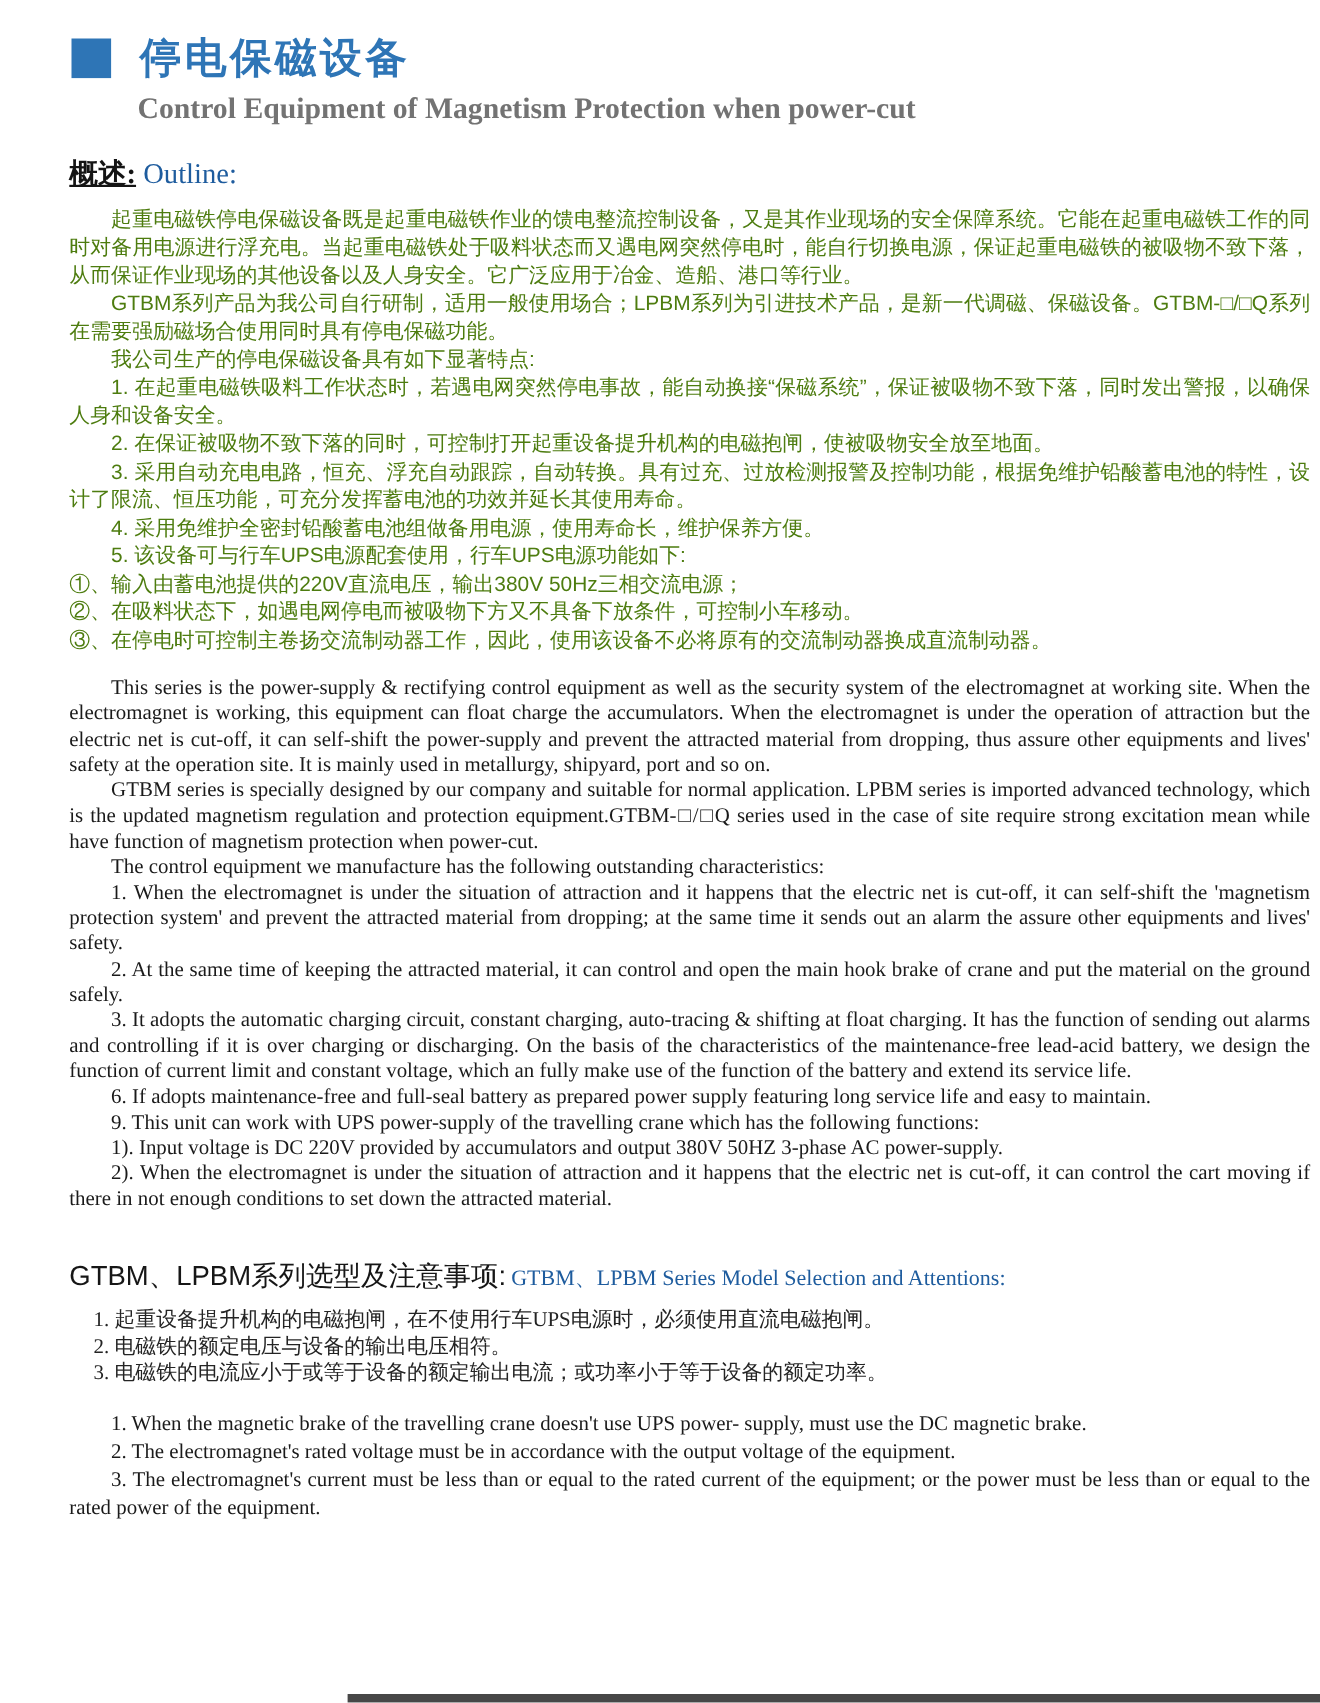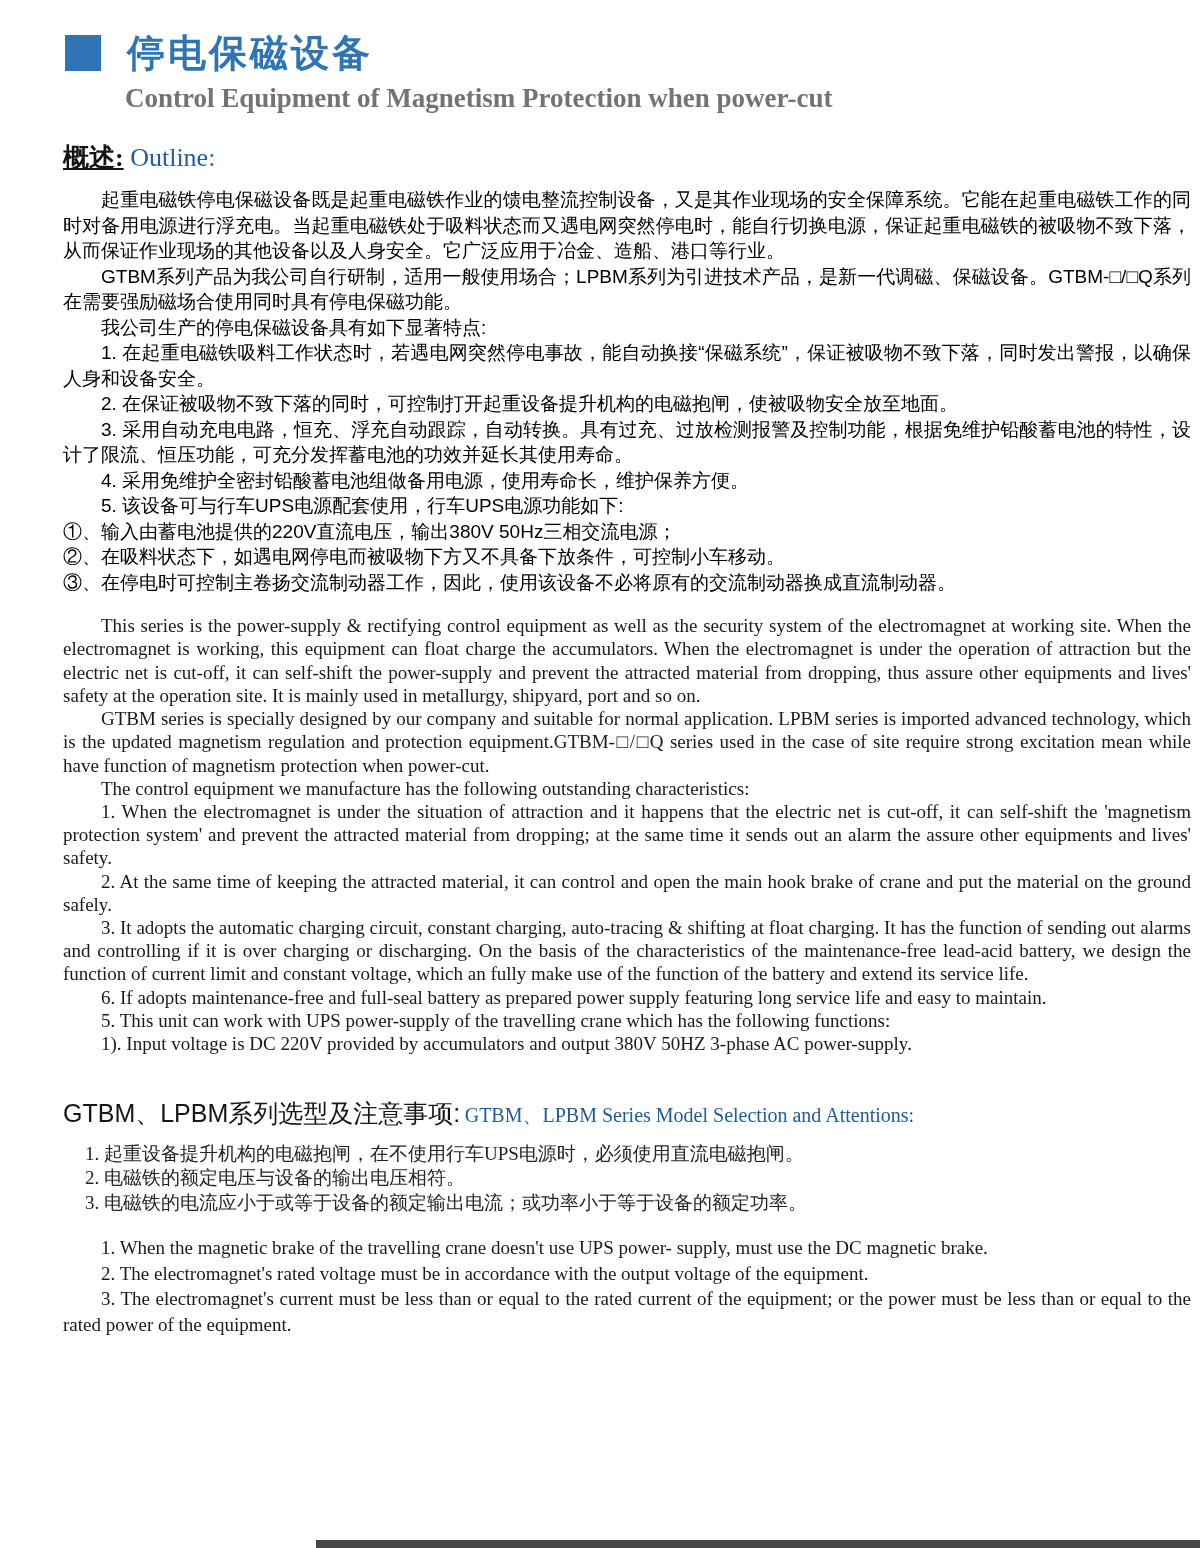--- a/index.html
+++ b/index.html
@@ -16,21 +16,21 @@
   .title-en {
     margin:12px 0 0 100px; font-family:"Liberation Serif", serif;
     font-size:27px; font-weight:700; color:#737373; line-height:1.1;
   }
   .outline-hd { margin:30px 0 0 38px; font-family:"Liberation Serif", serif; font-size:26px; line-height:1.1; }
   .outline-hd .zh { color:#141414; font-weight:700;text-decoration:underline; }
   .outline-hd .en { color:#1e5c9e; font-weight:400; }
 
   .zh-body {
     margin:15px 34px 0 38px; font-size:19px; line-height:25.5px;
-    color:#000000; font-weight:500; text-align:justify;
+    color:#4d7c0f; font-weight:500; text-align:justify;
   }
   .zh-body p { margin:0; }
   .ind { text-indent:2em; }
 
   .en-body {
     margin:19px 34px 0 38px; font-family:"Liberation Serif", serif;
     font-size:19px; line-height:23.2px; color:#1a1a1a; text-align:justify;
   }
   .en-body p { margin:0; text-indent:2em; }
 
@@ -83,22 +83,23 @@
   </section>
 
   <section class="en-body">
     <p>This series is the power-supply &amp; rectifying control equipment as well as the security system of the electromagnet at working site. When the electromagnet is working, this equipment can float charge the accumulators. When the electromagnet is under the operation of attraction but the electric net  is cut-off, it can self-shift the power-supply and prevent the attracted material from dropping, thus assure other equipments and lives' safety at the operation site. It is mainly used in metallurgy, shipyard, port and so on.</p>
     <p>GTBM series is specially designed by our company and suitable for normal application. LPBM series is imported advanced technology, which is the updated magnetism regulation and protection equipment.GTBM-□/□Q series used in the case of site require strong excitation mean while have function of magnetism protection when power-cut.</p>
     <p>The control equipment we manufacture has the following outstanding characteristics:</p>
     <p>1. When the electromagnet is under the situation of attraction and it happens that the electric net  is cut-off, it can self-shift the 'magnetism protection system' and prevent the attracted material from dropping; at the same time it sends out an alarm the assure other equipments and lives' safety.</p>
     <p>2. At the same time of keeping the attracted material, it can control and open the main  hook  brake of  crane and put the material on the ground safely.</p>
     <p>3. It adopts the automatic charging circuit, constant charging, auto-tracing &amp; shifting at float charging. It has the function of sending out alarms and controlling if it is over charging or discharging. On the basis of the characteristics of the maintenance-free lead-acid battery, we design the function of current limit and constant voltage, which an fully make use of the function of the battery and extend its service life.</p>
     <p>6.  If adopts maintenance-free and full-seal battery as prepared power supply featuring long service life and easy to maintain.</p>
-    <p>5.  This unit can work with UPS power-supply of the travelling crane which has the following functions:</p>
+    <p>9.  This unit can work with UPS power-supply of the travelling crane which has the following functions:</p>
     <p>1).  Input voltage is DC 220V provided by accumulators and output 380V 50HZ 3-phase AC power-supply.</p>
+    <p>2).  When the electromagnet is under the situation of attraction and it happens that the electric net  is cut-off, it can control the cart  moving if there in not enough conditions to set down the attracted material.</p>
   </section>
 
   <div class="sel-hd">
     <span class="zh">GTBM、LPBM系列选型及注意事项:</span>
     <span class="en">GTBM、LPBM  Series Model Selection and Attentions:</span>
   </div>
 
   <section class="zh-list">
     <p>1. 起重设备提升机构的电磁抱闸，在不使用行车UPS电源时，必须使用直流电磁抱闸。</p>
     <p>2. 电磁铁的额定电压与设备的输出电压相符。</p>

